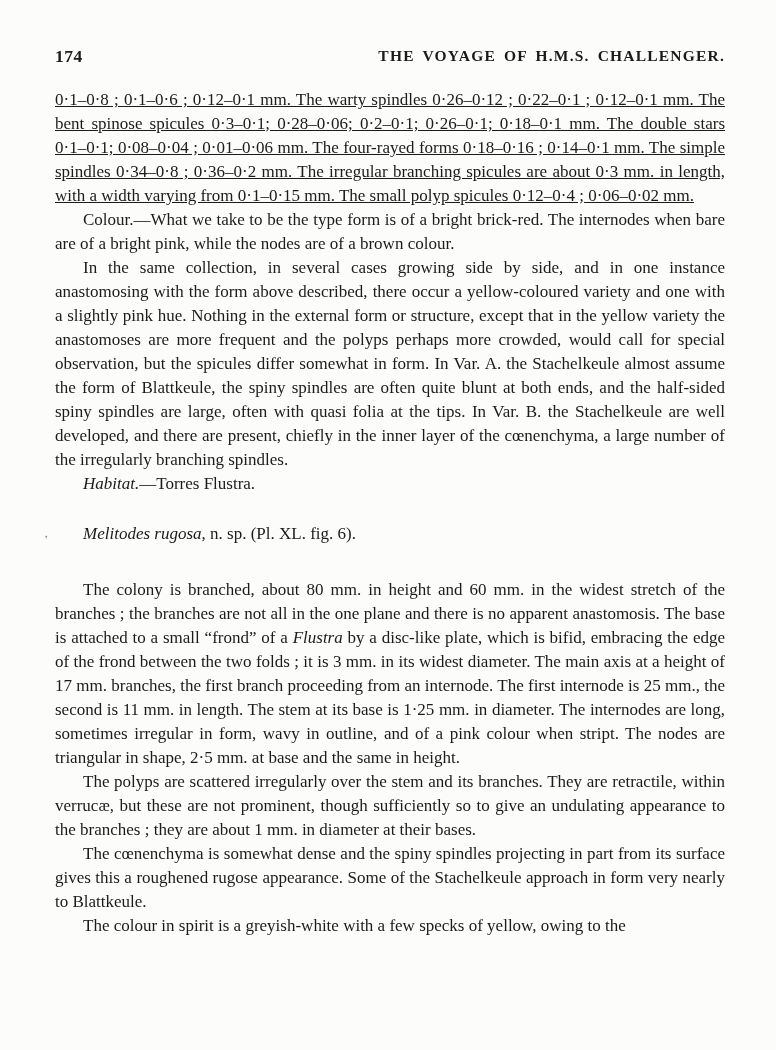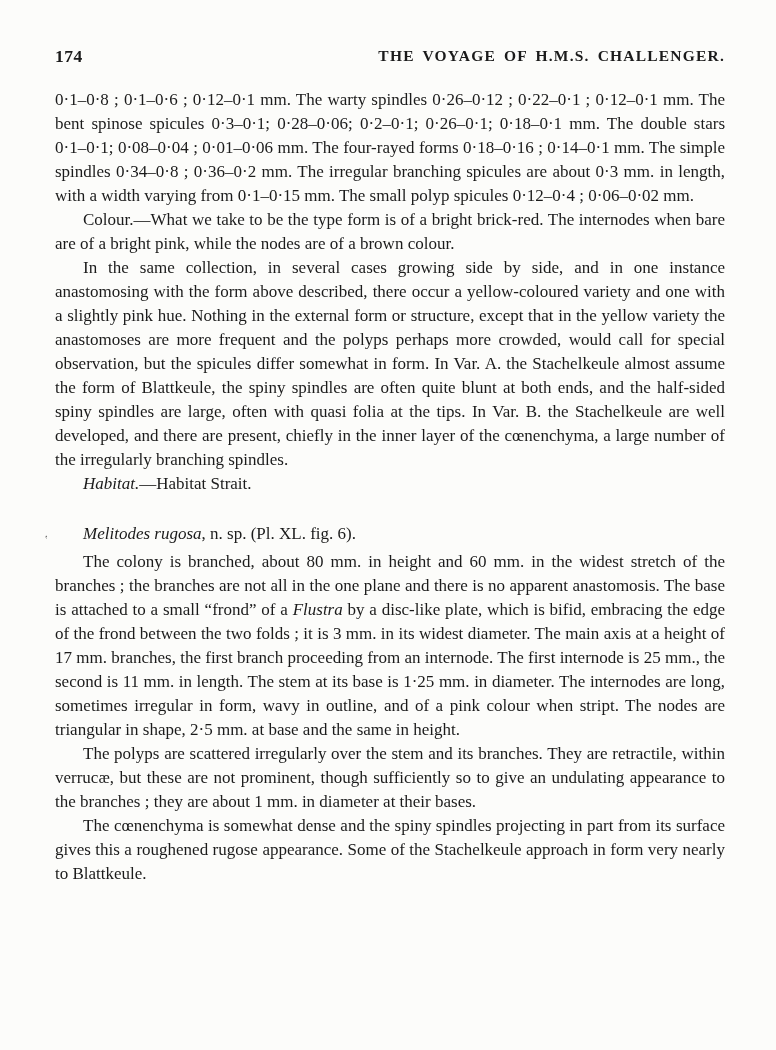--- a/index.html
+++ b/index.html
@@ -42,25 +42,26 @@
     letter-spacing: 1.2px;
     word-spacing: 3px;
   }
   p {
     margin: 0;
     text-align: justify;
     text-indent: 28px;
   }
   p.noindent {
     text-indent: 0;
+    text-decoration: underline;
   }
   .species-heading {
     text-align: left;
     margin-top: 26px;
-    margin-bottom: 4px;
+    margin-bottom: 32px;
   }
   i { }
   .scan-artifact {
     position: absolute;
     left: 44px;
     top: 534px;
     font-size: 11px;
     color: #6a6a6a;
     transform: rotate(12deg);
     line-height: 11px;
@@ -75,26 +76,27 @@
     <span class="page-number">174</span>
     <span class="running-title">THE VOYAGE OF H.M.S. CHALLENGER.</span>
   </div>
 
   <p class="noindent">0·1–0·8 ; 0·1–0·6 ; 0·12–0·1 mm.  The warty spindles 0·26–0·12 ;  0·22–0·1 ;  0·12–0·1 mm.  The bent spinose spicules 0·3–0·1; 0·28–0·06; 0·2–0·1; 0·26–0·1; 0·18–0·1 mm. The double stars 0·1–0·1;  0·08–0·04 ;  0·01–0·06 mm.  The four-rayed forms 0·18–0·16 ; 0·14–0·1 mm.  The simple spindles 0·34–0·8 ;  0·36–0·2 mm.  The irregular branching spicules are about 0·3 mm. in length, with a width varying from 0·1–0·15 mm.  The small polyp spicules 0·12–0·4 ;  0·06–0·02 mm.</p>
 
   <p>Colour.—What we take to be the type form is of a bright brick-red.  The internodes when bare are of a bright pink, while the nodes are of a brown colour.</p>
 
   <p>In the same collection, in several cases growing side by side, and in one instance anastomosing with the form above described, there occur a yellow-coloured variety and one with a slightly pink hue.  Nothing in the external form or structure, except that in the yellow variety the anastomoses are more frequent and the polyps perhaps more crowded, would call for special observation, but the spicules differ somewhat in form.  In Var. A. the Stachelkeule almost assume the form of Blattkeule, the spiny spindles are often quite blunt at both ends, and the half-sided spiny spindles are large, often with quasi folia at the tips.  In Var. B. the Stachelkeule are well developed, and there are present, chiefly in the inner layer of the cœnenchyma, a large number of the irregularly branching spindles.</p>
 
-  <p><i>Habitat.</i><span>—Habitat Strait.</span></p>
+  <p><i>Habitat.</i><span>—Torres Flustra.</span></p>
 
   <p class="species-heading"><i>Melitodes rugosa</i><span>, n. sp. (Pl. XL. fig. 6).</span></p>
 
   <p><span>The colony is branched, about 80 mm. in height and 60 mm. in the widest stretch of the branches ; the branches are not all in the one plane and there is no apparent anastomosis.  The base is attached to a small “frond” of a </span><i>Flustra</i><span> by a disc-like plate, which is bifid, embracing the edge of the frond between the two folds ; it is 3 mm. in its widest diameter.  The main axis at a height of 17 mm. branches, the first branch proceeding from an internode.  The first internode is 25 mm., the second is 11 mm. in length.  The stem at its base is 1·25 mm. in diameter.  The internodes are long, sometimes irregular in form, wavy in outline, and of a pink colour when stript.  The nodes are triangular in shape, 2·5 mm. at base and the same in height.</span></p>
 
   <p>The polyps are scattered irregularly over the stem and its branches.  They are retractile, within verrucæ, but these are not prominent, though sufficiently so to give an undulating appearance to the branches ; they are about 1 mm. in diameter at their bases.</p>
 
   <p>The cœnenchyma is somewhat dense and the spiny spindles projecting in part from its surface gives this a roughened rugose appearance.  Some of the Stachelkeule approach in form very nearly to Blattkeule.</p>
 
+  <p>The colour in spirit is a greyish-white with a few specks of yellow, owing to the</p>
 
   <span class="scan-artifact">‛</span>
 
 </div>
 
 </body></html>

